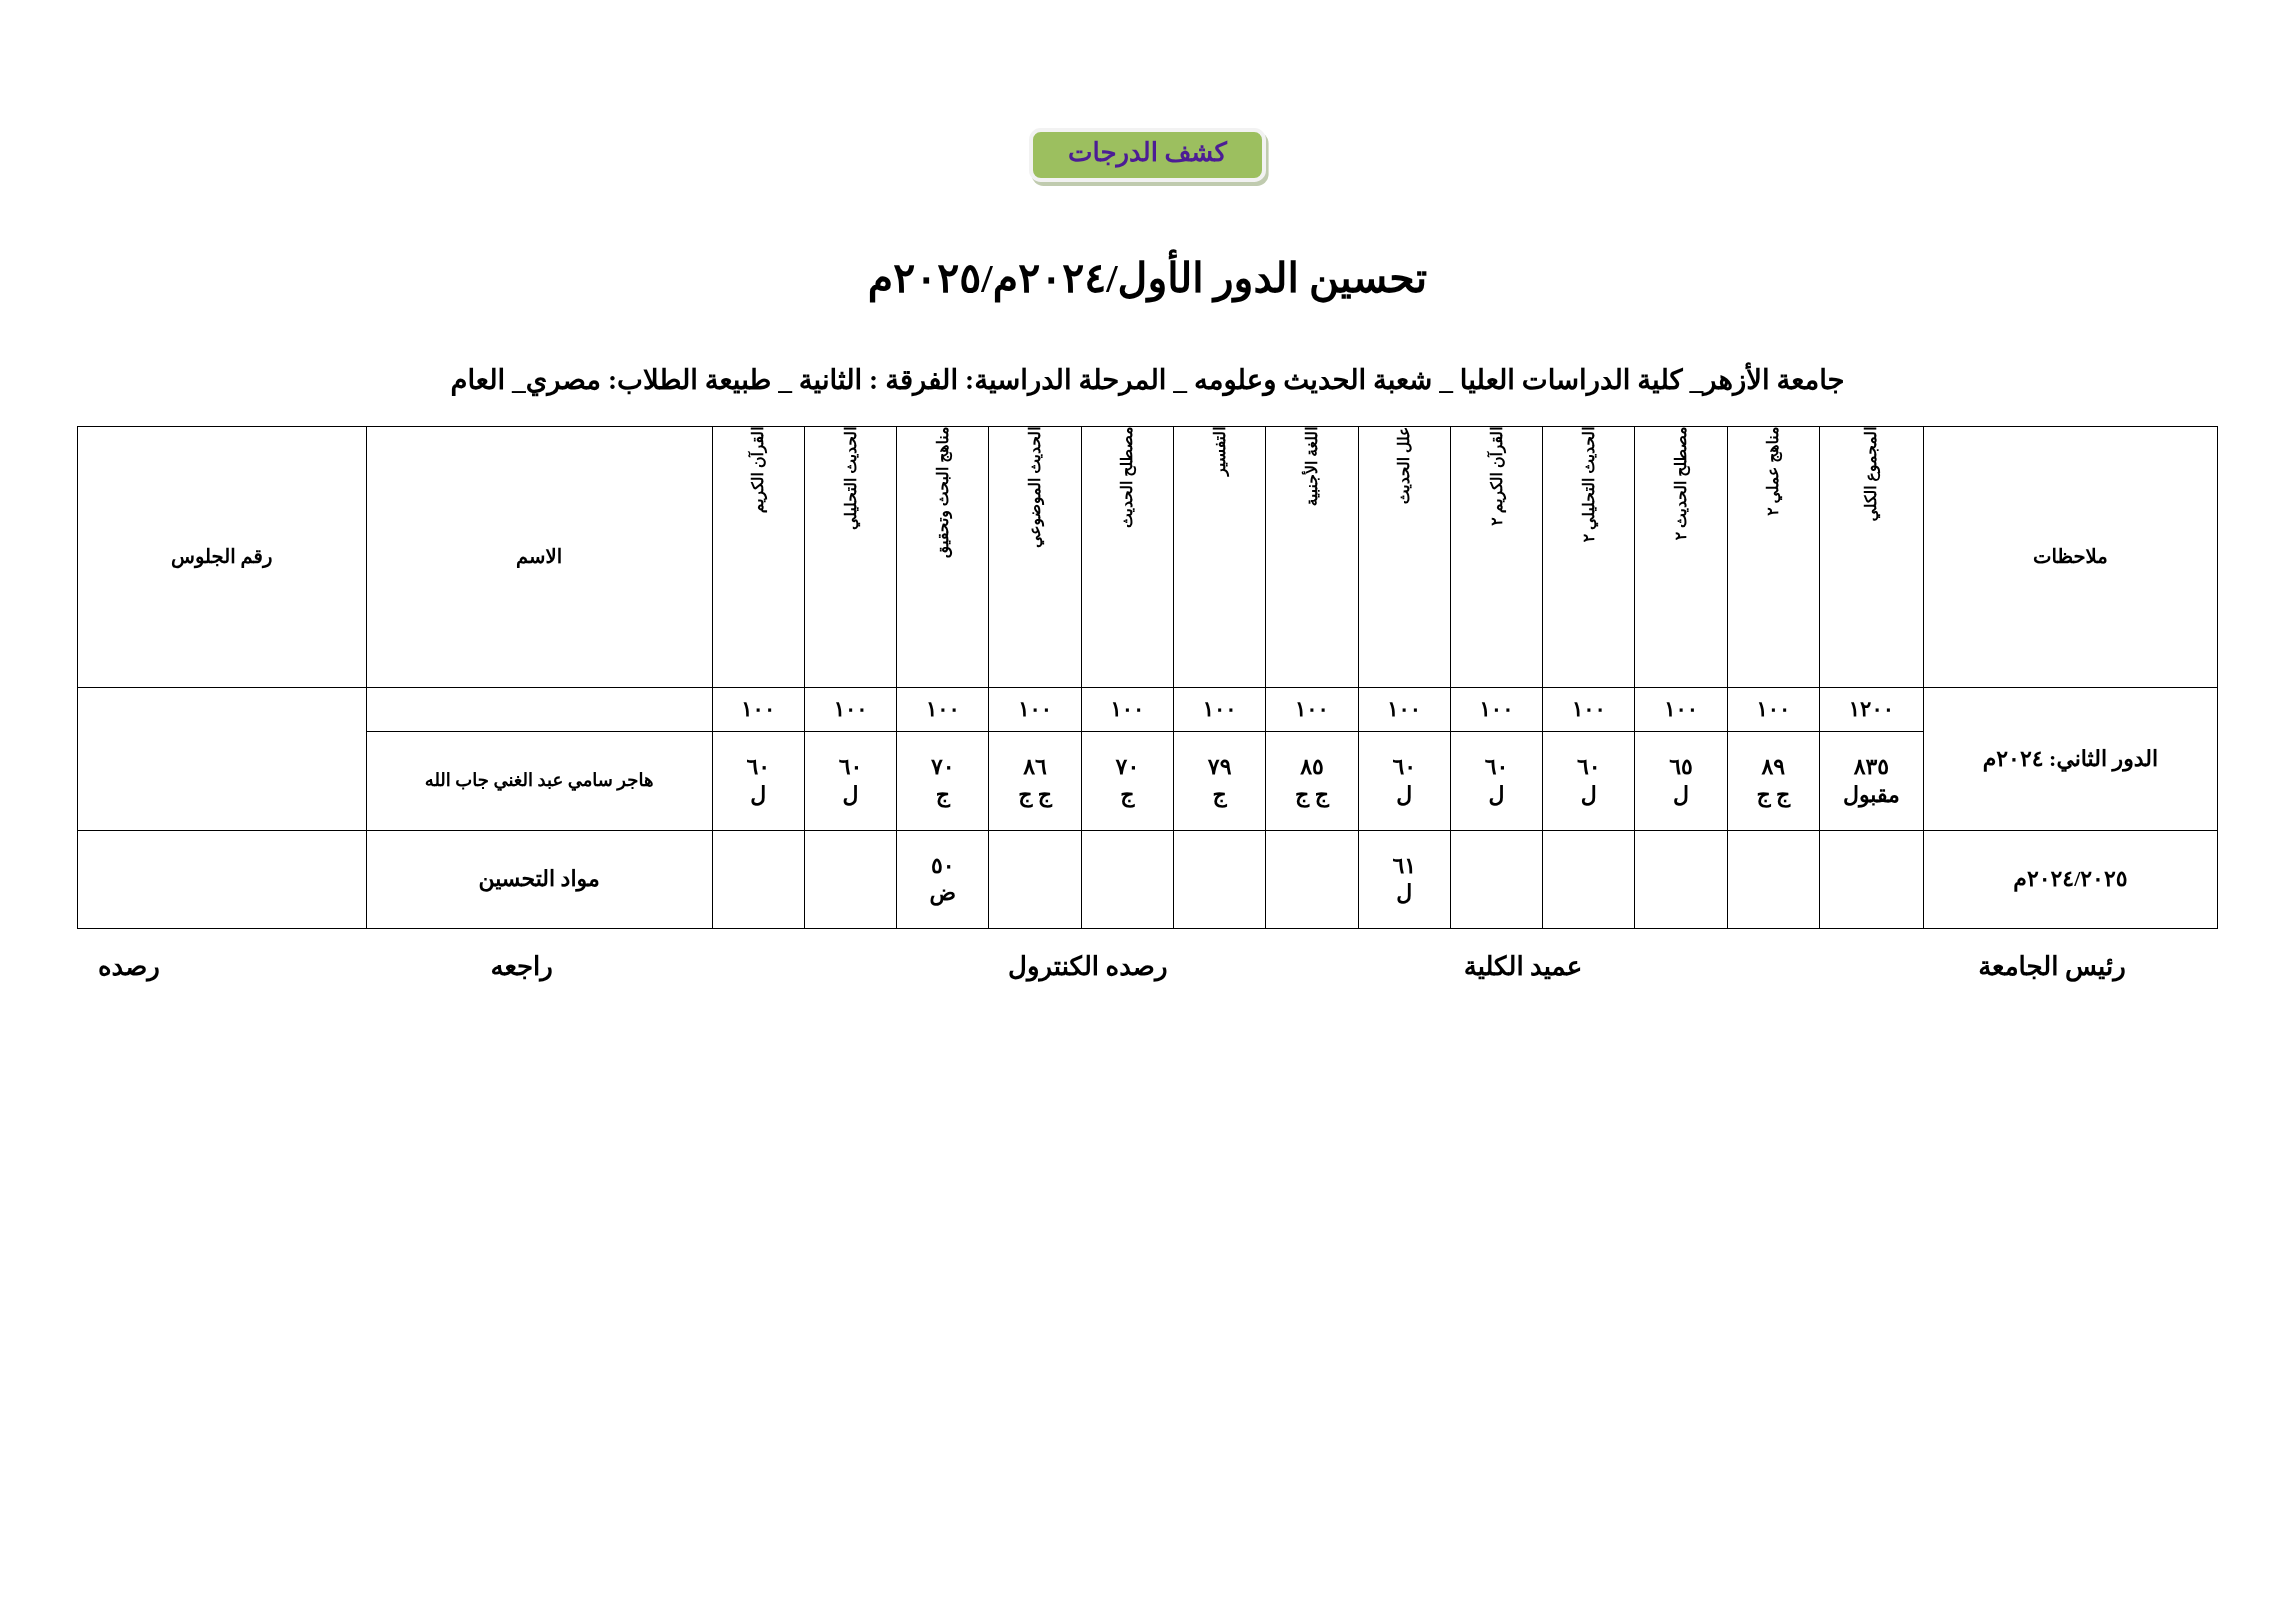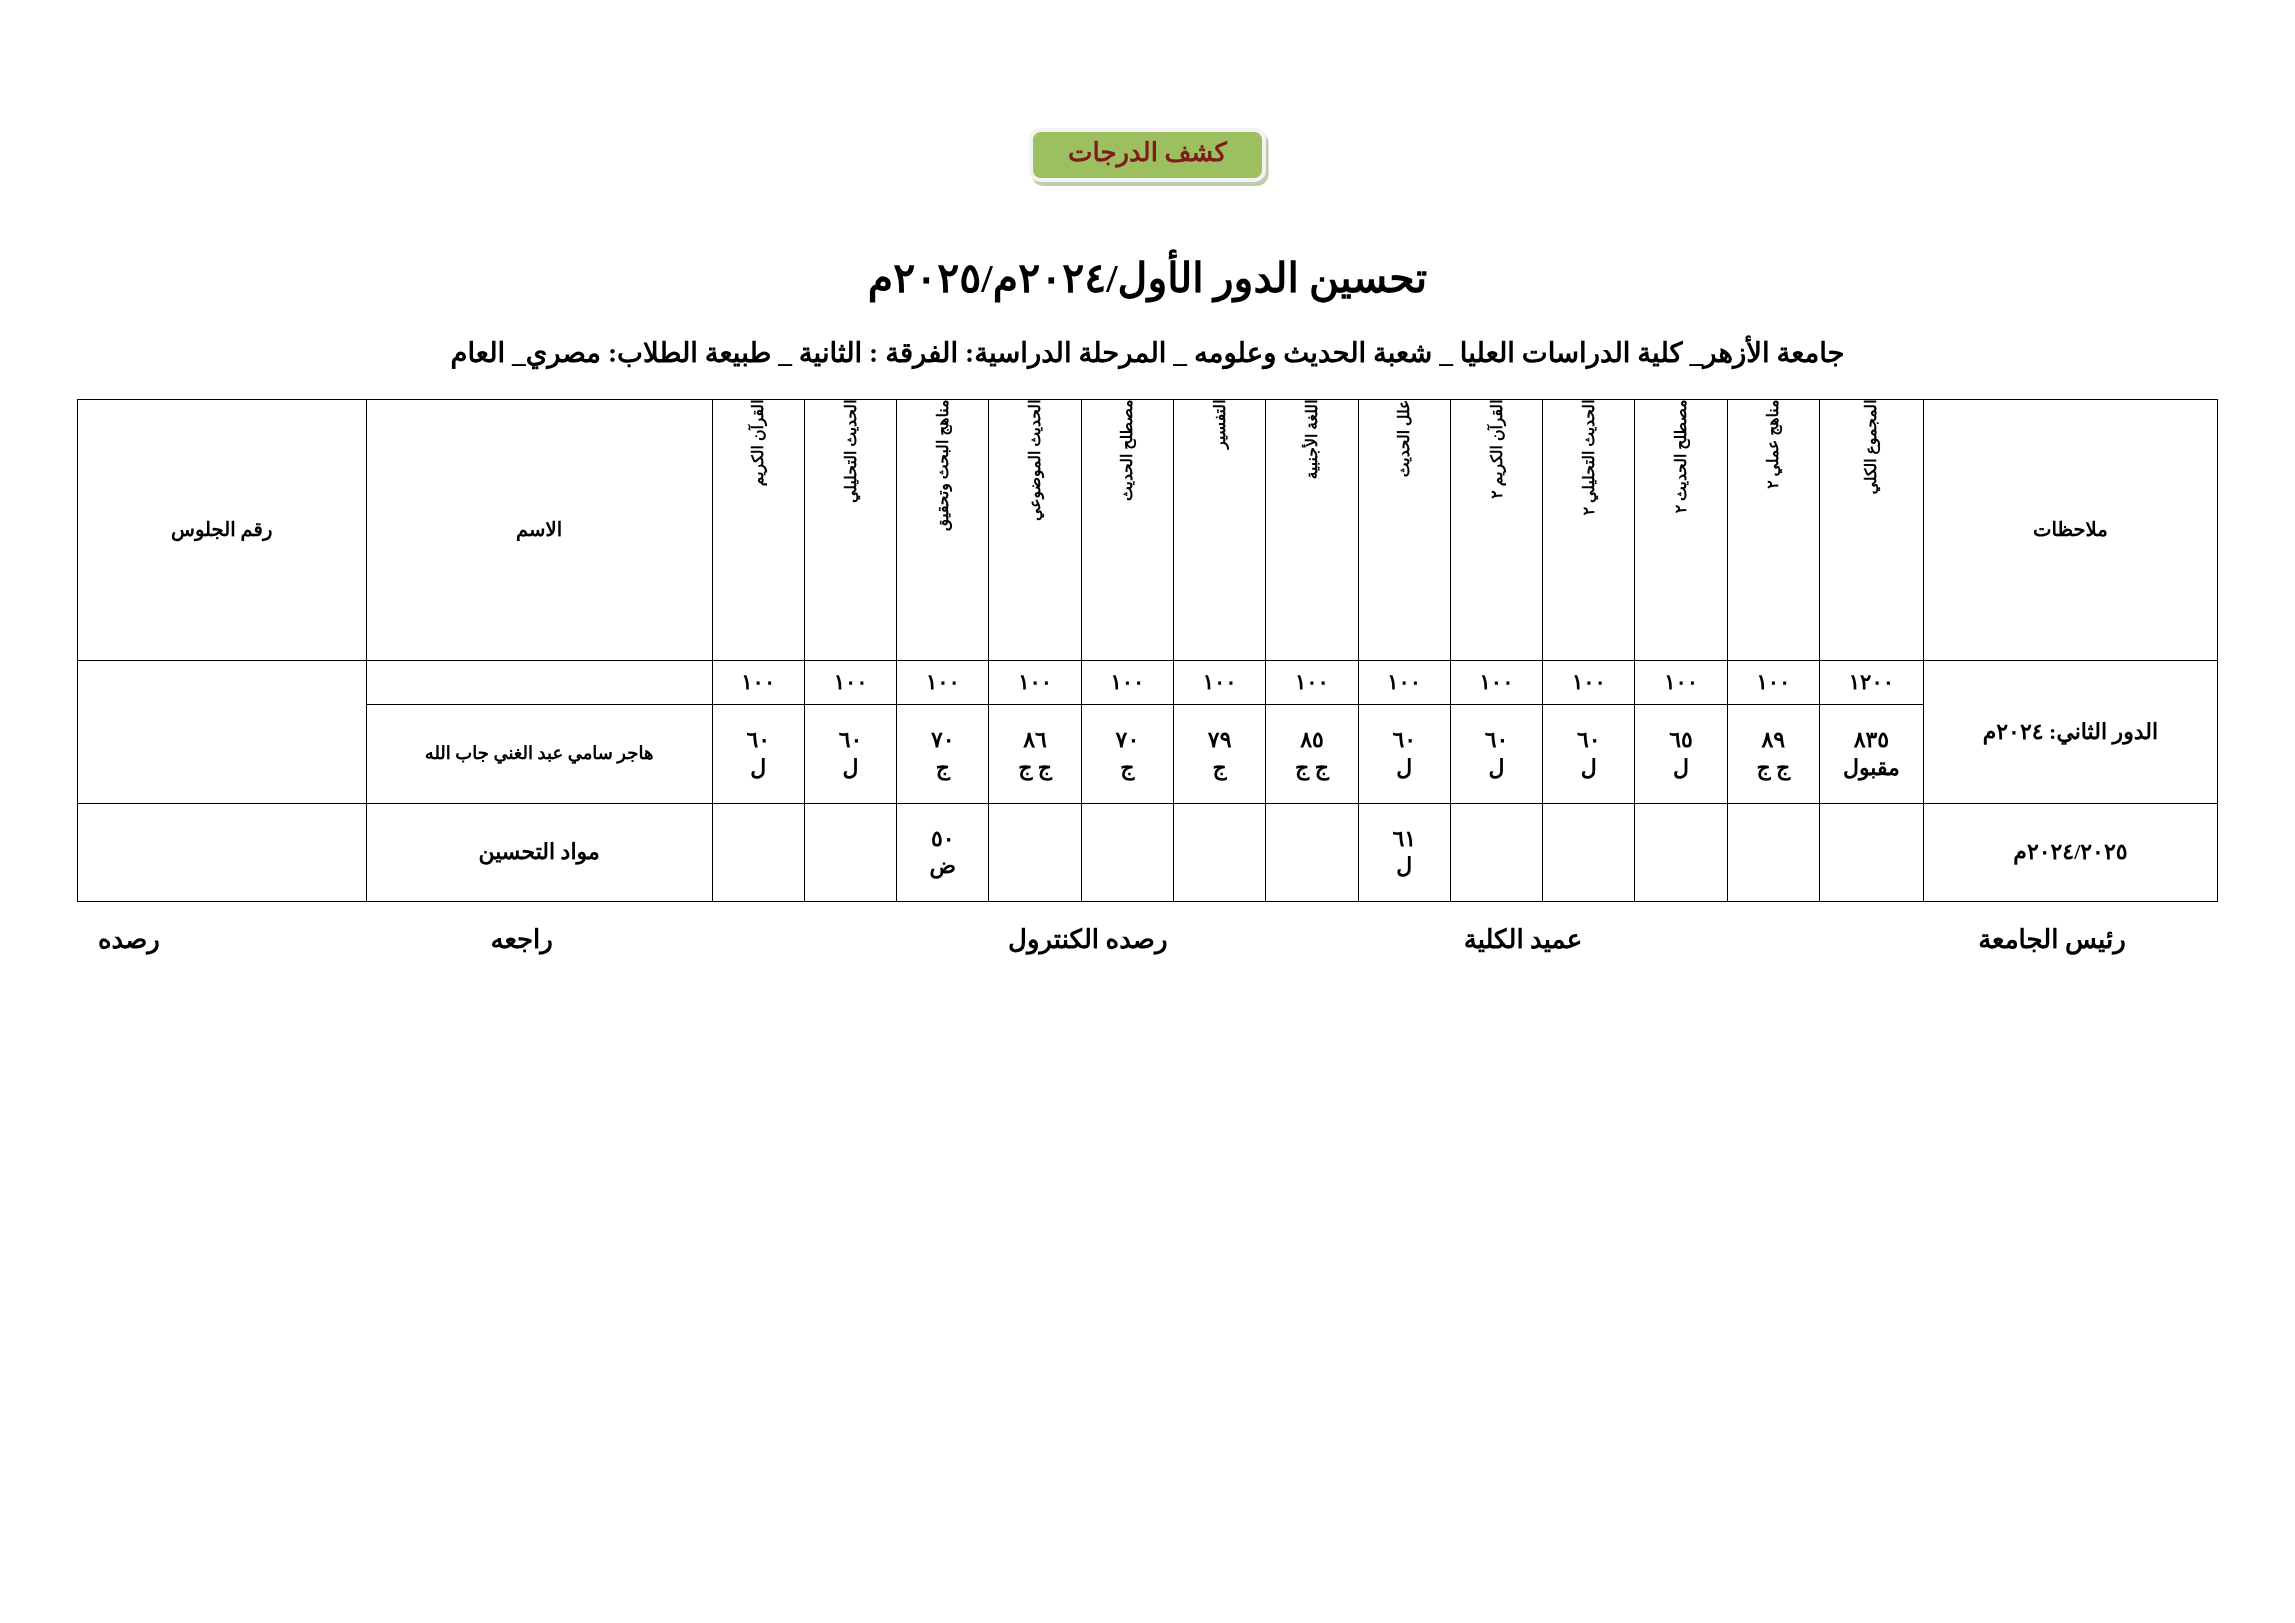--- a/index.html
+++ b/index.html
@@ -27,39 +27,39 @@
   }
   .green-button {
     background: #9cbf5f;
     border: 4.6px solid #f2f2f2;
     border-radius: 11.8px;
     box-shadow: 2.6px 3.9px 0 rgba(140,160,110,0.55);
     padding: 6.5px 35px 10.5px 35px;
     font-size: 26px;
     font-weight: bold;
     line-height: 1.1;
-    color: #7f1d1d;
+    color: #4c1d95;
     text-align: center;
     font-family: "Liberation Serif", "DejaVu Serif", serif;
     cursor: pointer;
     min-width: 236px;
   }
 
   
   .doc-title {
     text-align: center;
     font-size: 41px;
     font-weight: bold;
     margin-top: 72px;
     letter-spacing: -0.7px;
   }
 
   
   .header-lines {
-    margin-top: 29px;
+    margin-top: 56px;
     padding: 0 118px;
     text-align: center;
     font-size: 27.5px;
     font-weight: bold;
     line-height: 1.62;
   }
   .header-lines div { display: block; }
 
   
   .table-zone {

